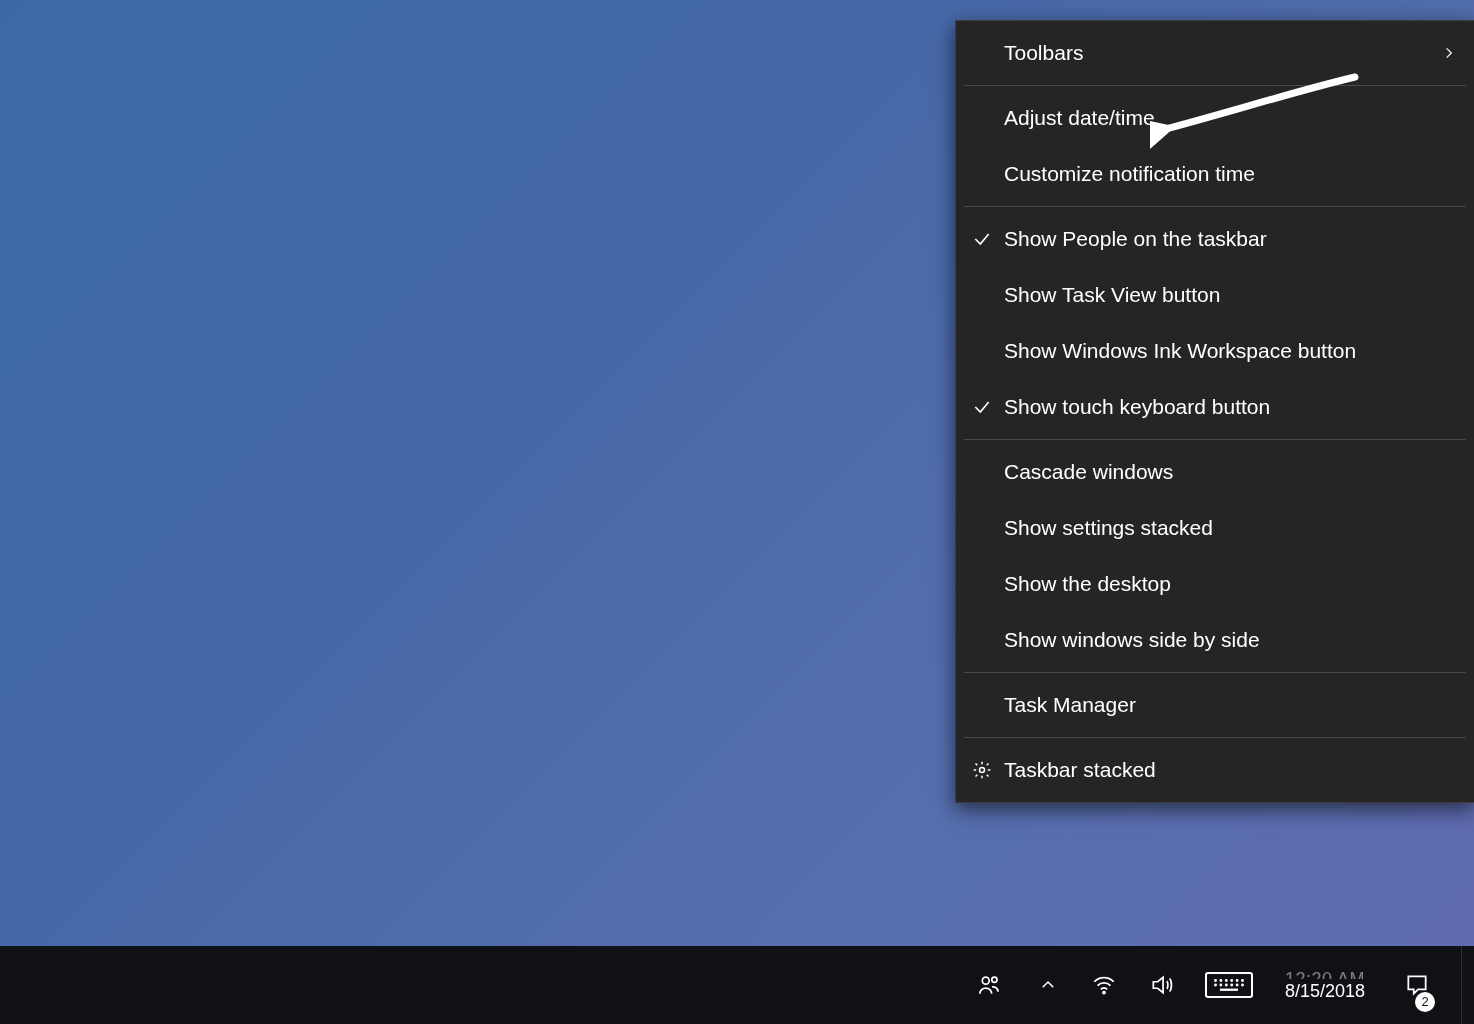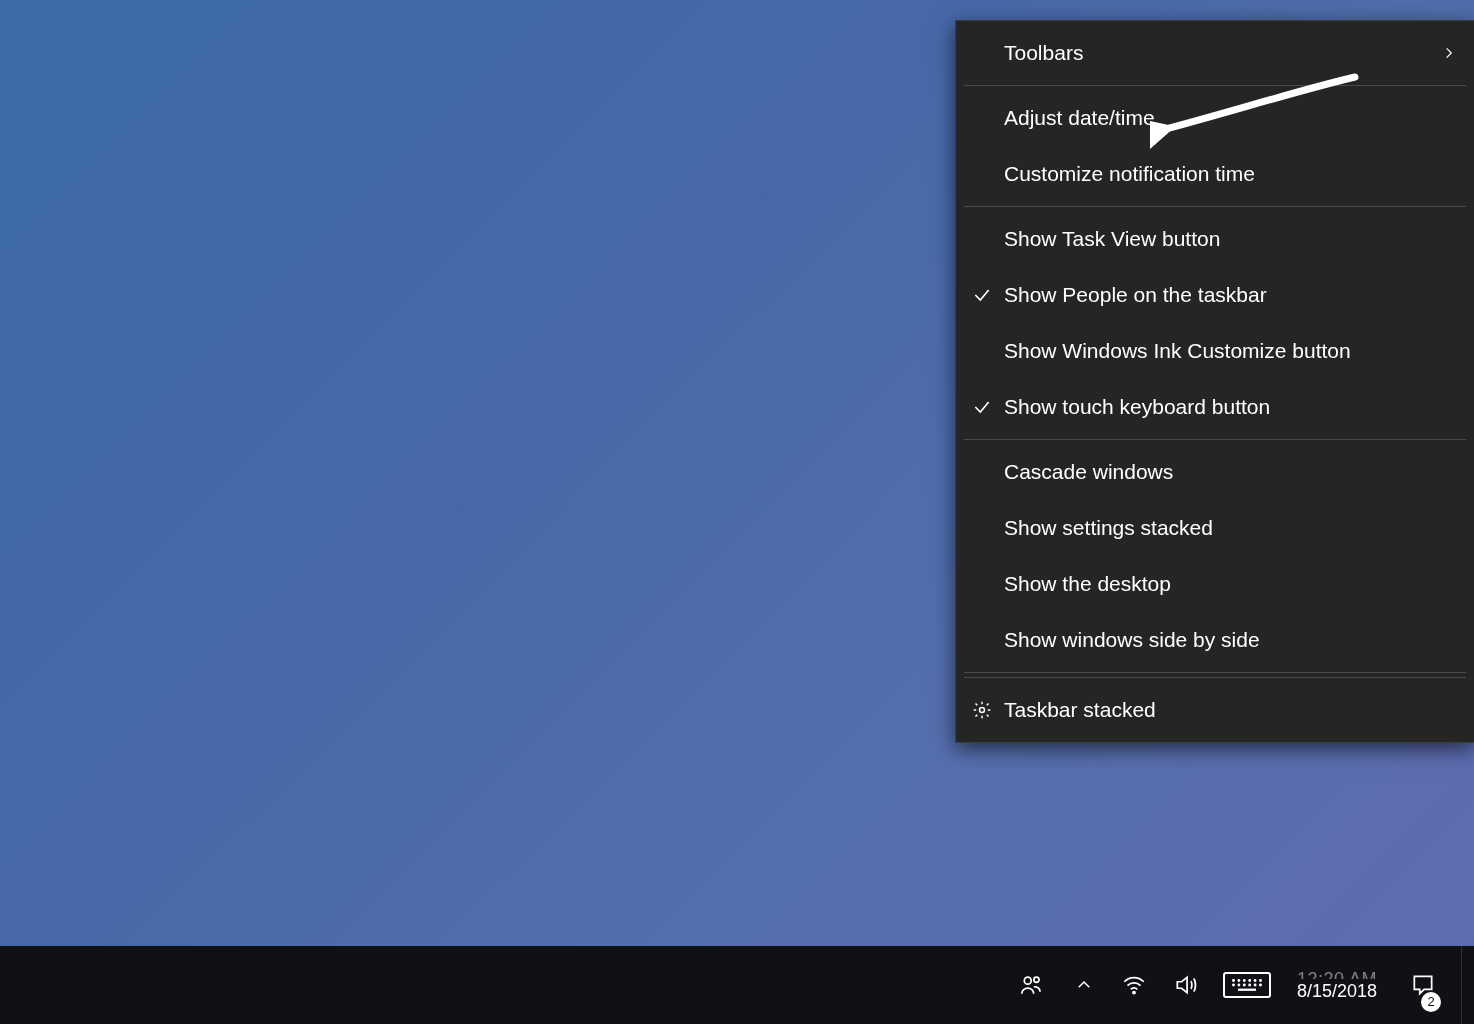--- a/index.html
+++ b/index.html
@@ -32,21 +32,21 @@
     align-items: center;
     color: #fff;
   }
 
   .taskbar-right {
     margin-left: auto;
     display: flex;
     align-items: center;
     height: 100%;
     padding-right: 6px;
-    gap: 14px;
+    gap: 20px;
   }
 
   .tray-icon {
     display: flex;
     align-items: center;
     justify-content: center;
     width: 44px;
     height: 100%;
     color: #fff;
   }
@@ -259,34 +259,34 @@
   </div>
 
   <div class="menu-item">
     <span>Customize notification time</span>
   </div>
 
   <div class="menu-sep"></div>
 
 
   <div class="menu-item">
-    <span>Show Task View button</span>
-  </div>
-
-  <div class="menu-item">
     <span class="lead">
       <svg width="20" height="20" viewBox="0 0 24 24" fill="none" stroke="#fff" stroke-width="2">
           <polyline points="4 12 10 18 20 6"></polyline>
         </svg>
     </span>
     <span>Show People on the taskbar</span>
   </div>
 
   <div class="menu-item">
-    <span>Show Windows Ink Customize button</span>
+    <span>Show Task View button</span>
+  </div>
+
+  <div class="menu-item">
+    <span>Show Windows Ink Workspace button</span>
   </div>
 
   <div class="menu-item">
     <span class="lead">
       <svg width="20" height="20" viewBox="0 0 24 24" fill="none" stroke="#fff" stroke-width="2">
           <polyline points="4 12 10 18 20 6"></polyline>
         </svg>
     </span>
     <span>Show touch keyboard button</span>
   </div>
@@ -304,20 +304,23 @@
   <div class="menu-item">
     <span>Show the desktop</span>
   </div>
 
   <div class="menu-item">
     <span>Show windows side by side</span>
   </div>
 
   <div class="menu-sep"></div>
 
+  <div class="menu-item">
+    <span>Task Manager</span>
+  </div>
 
   <div class="menu-sep"></div>
 
 
   <div class="menu-item">
     <span class="lead">
       <svg width="20" height="20" viewBox="0 0 24 24" fill="none" stroke="#fff" stroke-width="1.8">
         <circle cx="12" cy="12" r="3"></circle>
         <path d="M12 2v3M12 19v3M4.2 4.2l2.1 2.1M17.7 17.7l2.1 2.1M2 12h3M19 12h3M4.2 19.8l2.1-2.1M17.7 6.3l2.1-2.1"></path>
       </svg>

